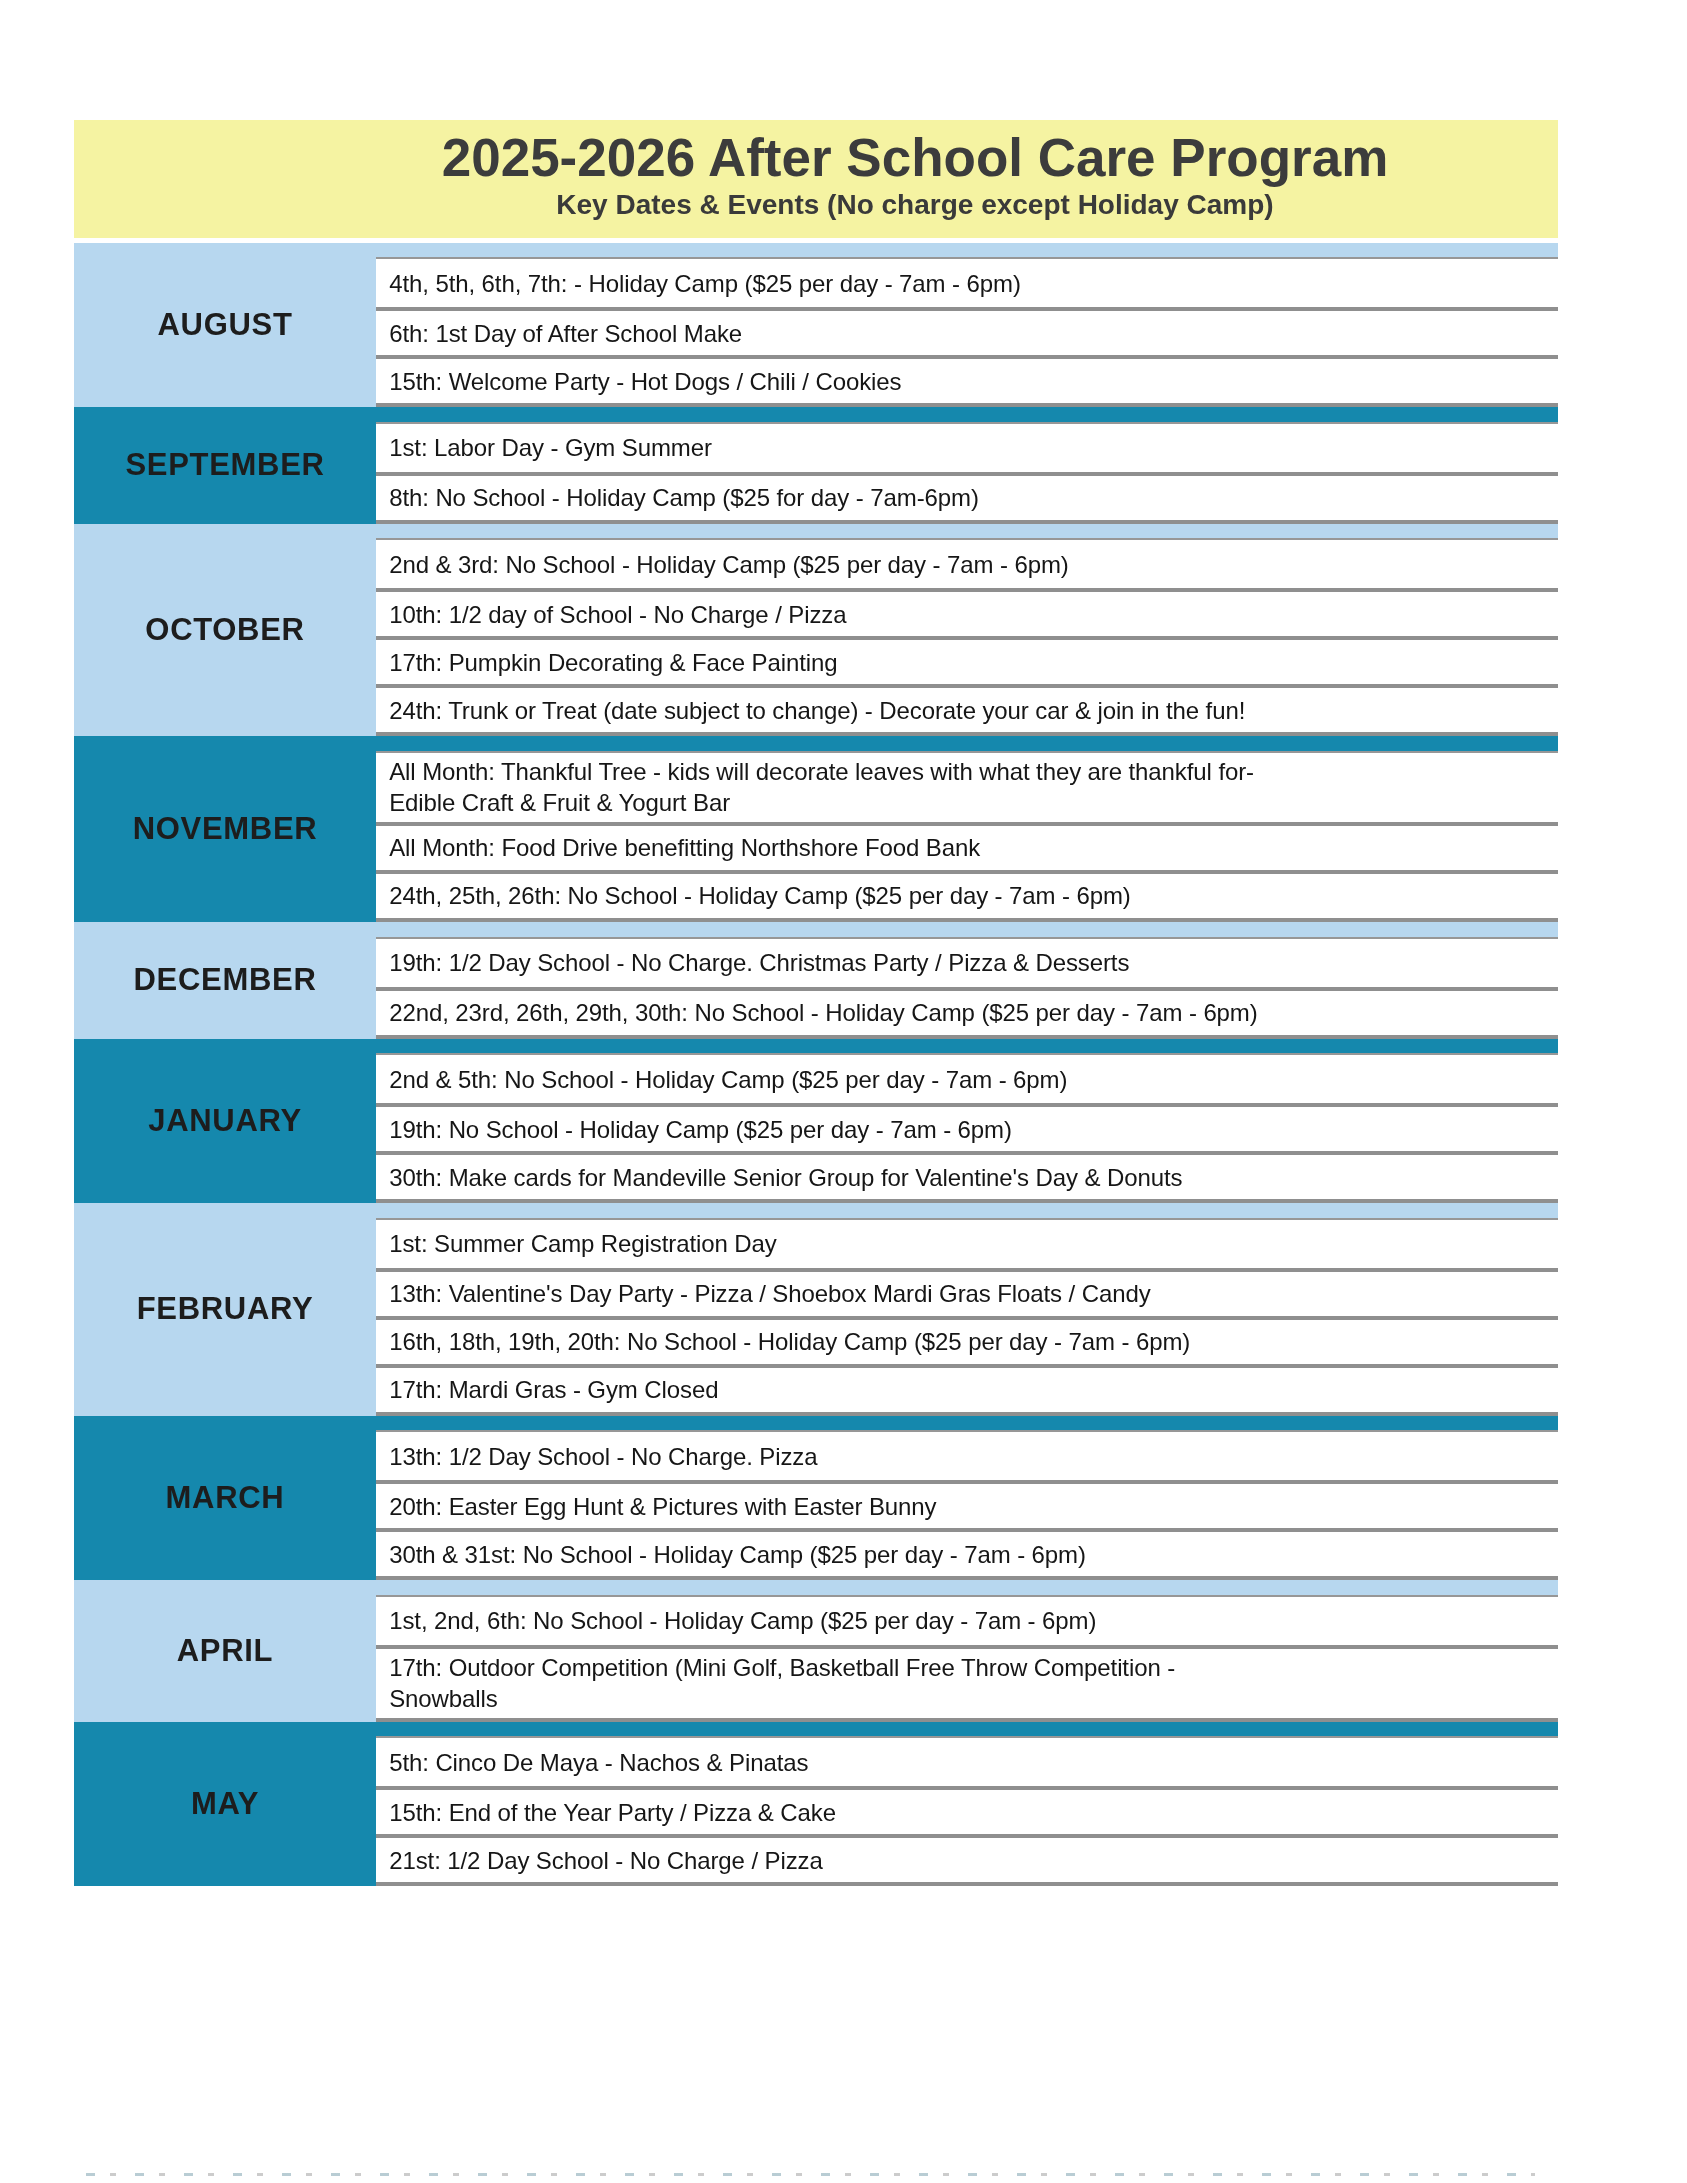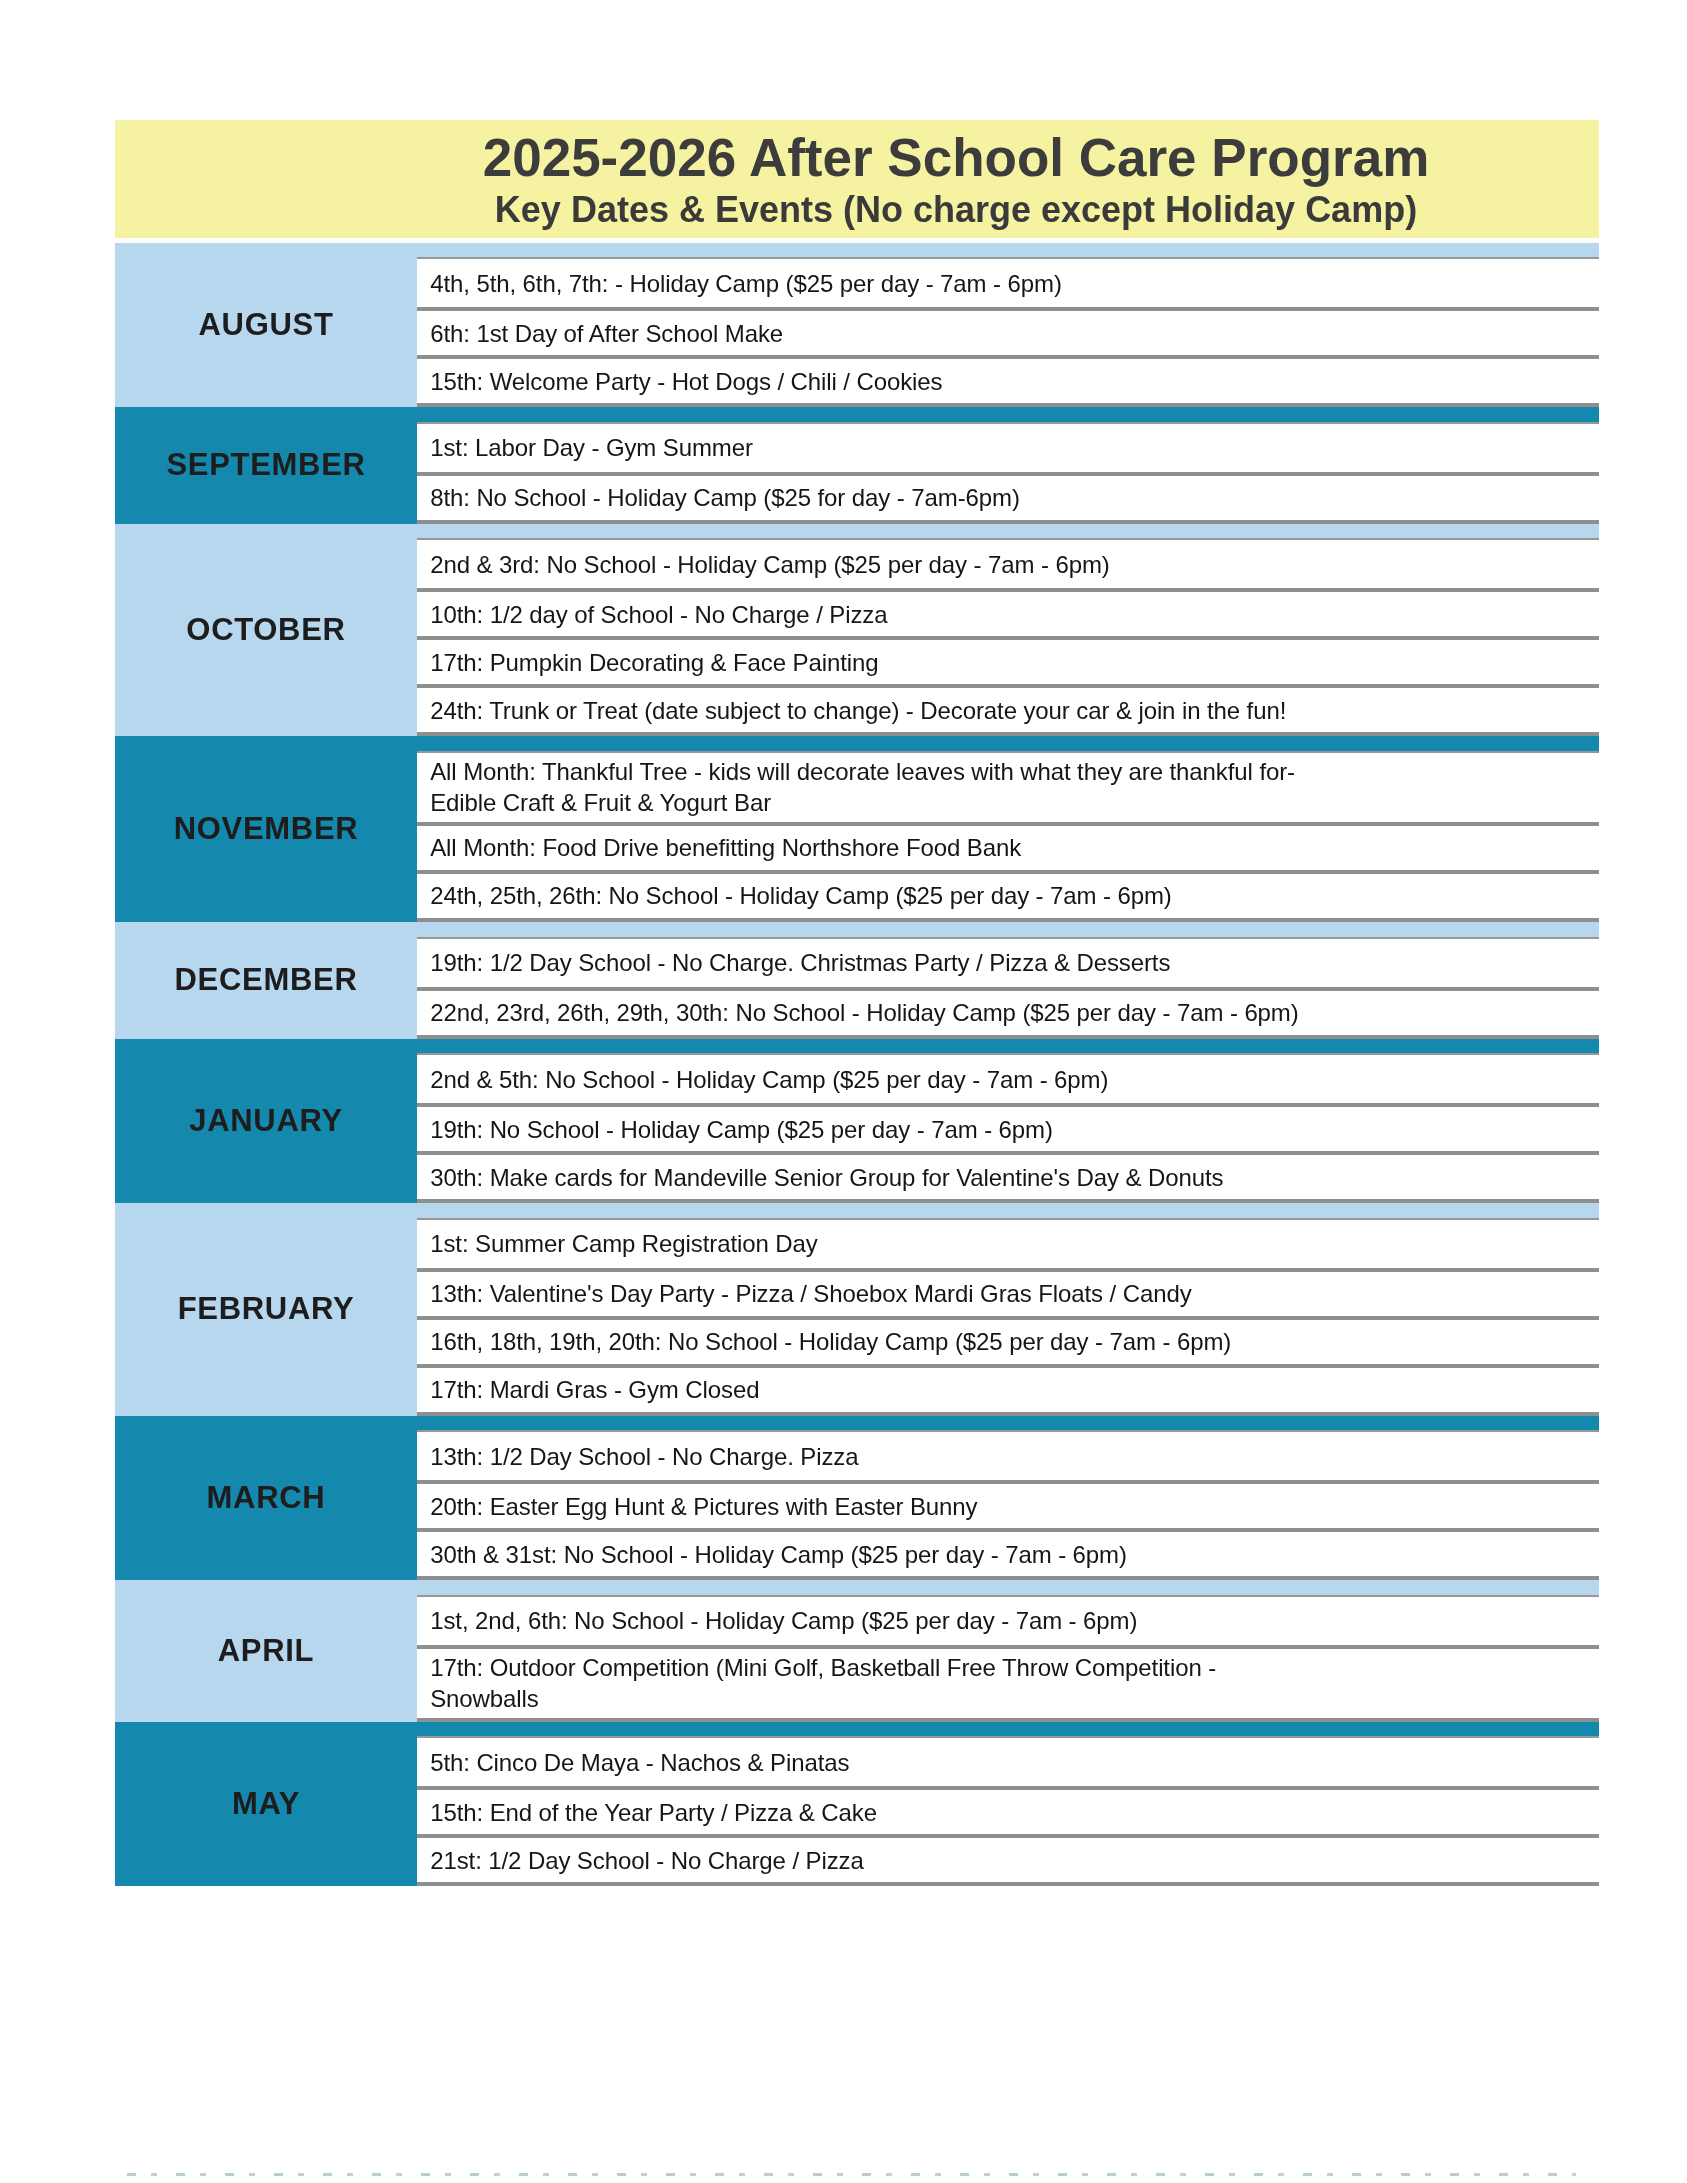--- a/index.html
+++ b/index.html
@@ -2,40 +2,39 @@
 <html style="font-size:10.6px"><head>
 <meta charset="utf-8">
 <style>
   html,body { margin:0; padding:0; background:#ffffff; }
   .page {
     position:relative;
     width:1558px; height:2183px;
     background:#ffffff;
     font-family:"Liberation Sans", sans-serif;
     overflow:hidden;
-    margin-left:41px;
   }
   .doc {
     position:absolute; left:74px; top:120px; width:1540px;
   }
   
   .banner {
     background:#f5f3a2;
     height:118px;
     box-sizing:border-box;
     padding:10.6px 0 0 142px;
     text-align:center;
     margin-bottom:4.6px;
   }
   .banner .title {
     font-size:53px; font-weight:bold; color:#3c3c3c;
     line-height:1.0; letter-spacing:0;
   }
   .banner .subtitle {
-    font-size:36px; font-weight:bold; color:#3a3a3a;
+    font-size:28px; font-weight:bold; color:#3a3a3a;
     margin-top:5.3px; letter-spacing:0;
   }
   
   .month { display:flex; }
   .month.light { background:#b7d7ef; }
   .month.dark  { background:#1588ad; }
   .month-label {
     flex:0 0 302px; width:302px;
     display:flex; align-items:center; justify-content:center;
     font-size:31px; font-weight:bold; color:#1d1d1d;

